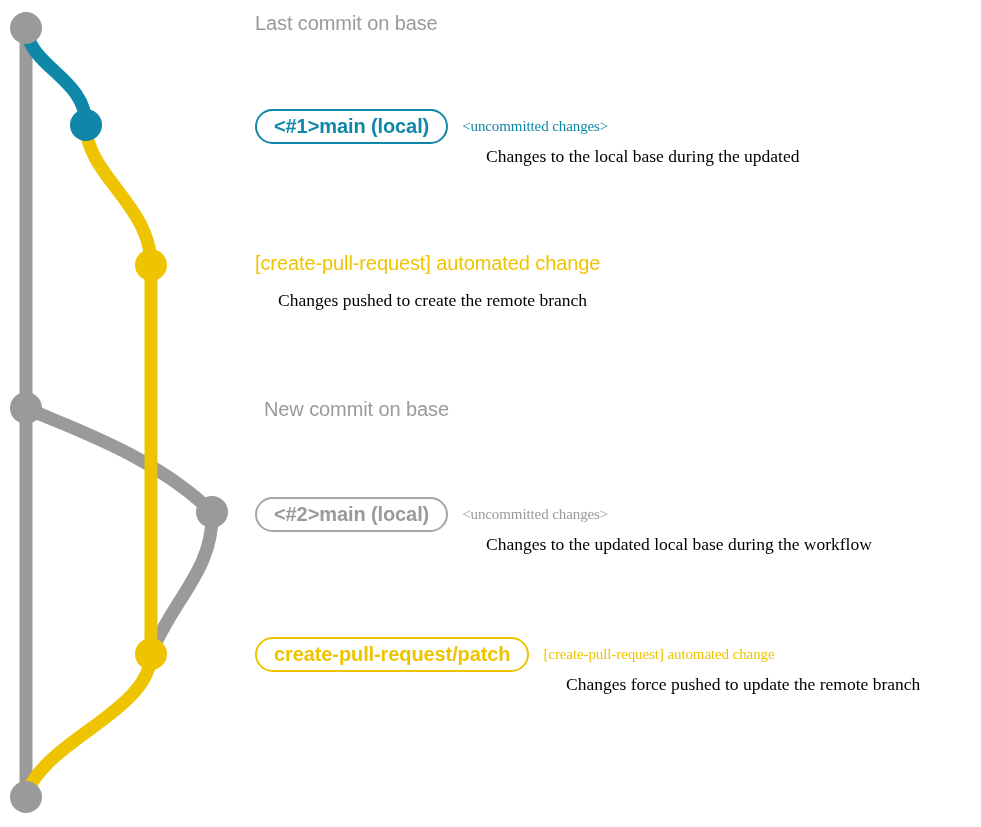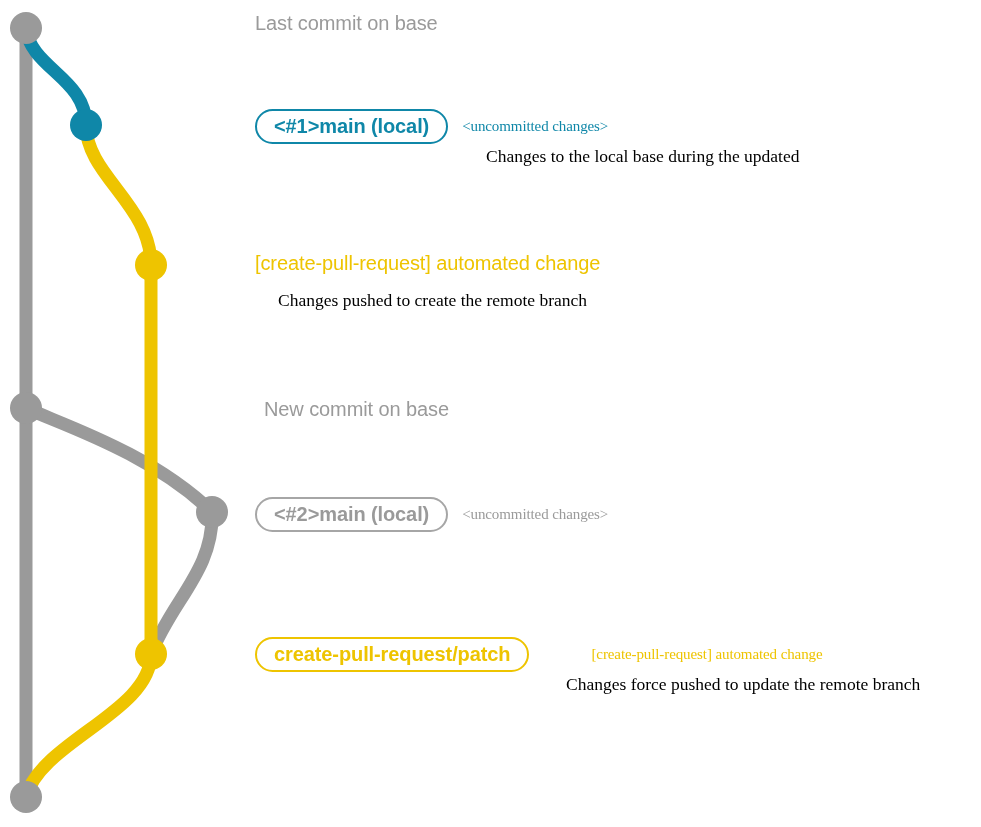--- a/index.html
+++ b/index.html
@@ -145,22 +145,23 @@
     <span class="headline gray">New commit on base</span>
   </div>
 
   <div class="row" style="left:255px; top:497px;">
     <span class="pill gray">
       <span class="em">&lt;#2&gt;</span>
         <span class="rest"> main (local)</span>
     </span>
     <span class="pill-msg gray">&lt;uncommitted changes&gt;</span>
   </div>
+  <div class="subdesc" style="left:486px; top:534px;">Changes to the updated local base during the workflow</div>
 
-  <div class="row" style="left:255px; top:637px;gap:48px;">
+  <div class="row" style="left:255px; top:637px;">
     <span class="pill yellow">
       <span class="em"></span>
         <span class="rest">create-pull-request/patch</span>
     </span>
     <span class="pill-msg yellow">[create-pull-request] automated change</span>
   </div>
   <div class="subdesc" style="left:566px; top:674px;">Changes force pushed to update the remote branch</div>
 
 
 </div>

